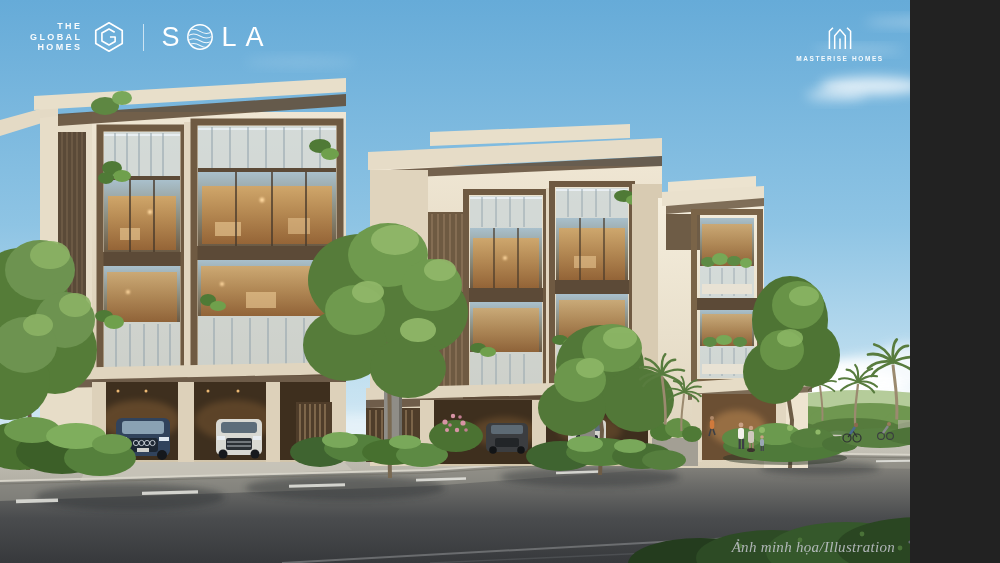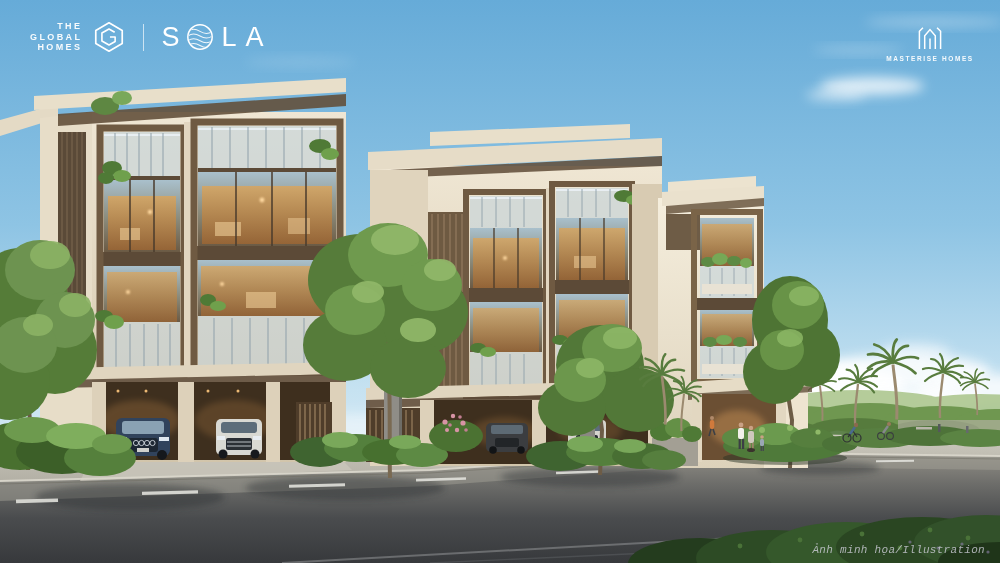--- a/index.html
+++ b/index.html
@@ -1,36 +1,36 @@
 <!DOCTYPE html>
 <html><head>
 <meta charset="utf-8">
 <style>
   html,body{margin:0;padding:0;background:#222;}
-  .stage{position:relative;width:1000px;height:563px;overflow:hidden;
+  .stage{position:relative;width:910px;height:563px;overflow:hidden;
          font-family:"Liberation Sans",sans-serif;background:#9cc4e0;}
   .scene{position:absolute;inset:0;display:block;}
   
   .brandbar{position:absolute;top:0;left:0;right:0;height:80px;pointer-events:none;}
   .brand-left{position:absolute;left:30px;top:20px;display:flex;align-items:center;}
   .gc-text{text-align:right;color:rgba(255,255,255,.95);font-size:9px;font-weight:700;
            letter-spacing:2.4px;line-height:1.22;}
   .gc-hex{margin-left:10px;}
   .divider{width:1px;height:27px;background:rgba(255,255,255,.65);margin:0 17px;}
   .sola{display:flex;align-items:center;color:#fff;font-size:27px;font-weight:300;
         letter-spacing:9px;}
   .sola .ltr{line-height:1;}
   .sola-o{margin:0 6px 0 -3px;}
   .brand-right{position:absolute;right:22px;top:24px;width:96px;text-align:center;
                color:rgba(255,255,255,.93);}
   .brand-right .dev-name{font-size:6.5px;letter-spacing:1.6px;font-weight:600;margin-top:4px;}
   .crown{display:block;margin:0 auto;}
   
-  .caption{position:absolute;right:15px;bottom:7px;font-family:Liberation Mono, monospace;
-           font-style:italic;font-size:11px;color:rgba(213,212,224,.78);letter-spacing:.3px;}
+  .caption{position:absolute;right:15px;bottom:7px;font-family:Liberation Serif, serif;
+           font-style:italic;font-size:15px;color:rgba(213,212,224,.78);letter-spacing:.3px;}
 </style>
 </head>
 <body>
 
 <div class="stage">
 
 <svg class="scene" viewBox="0 0 1000 563" width="1000" height="563">
   <defs>
     <linearGradient id="gSky" x1="0" y1="0" x2="0" y2="1">
       <stop offset="0" stop-color="#66abd8"></stop>

